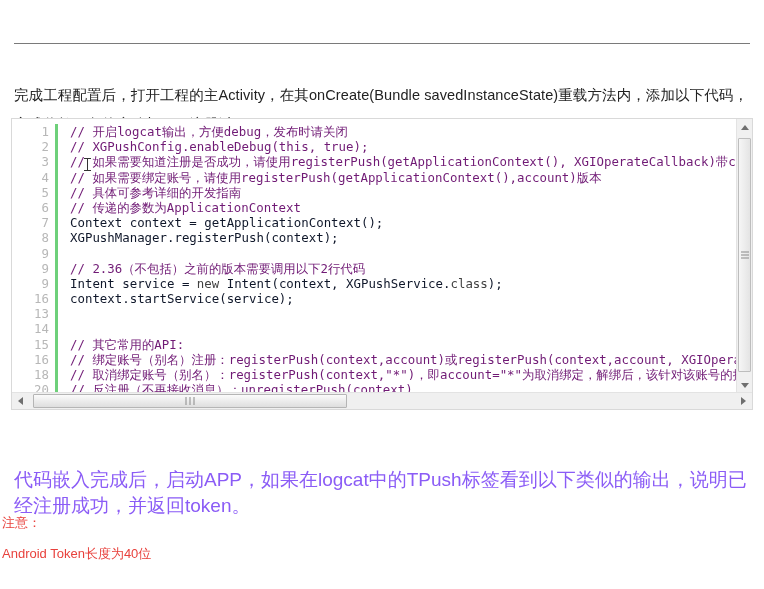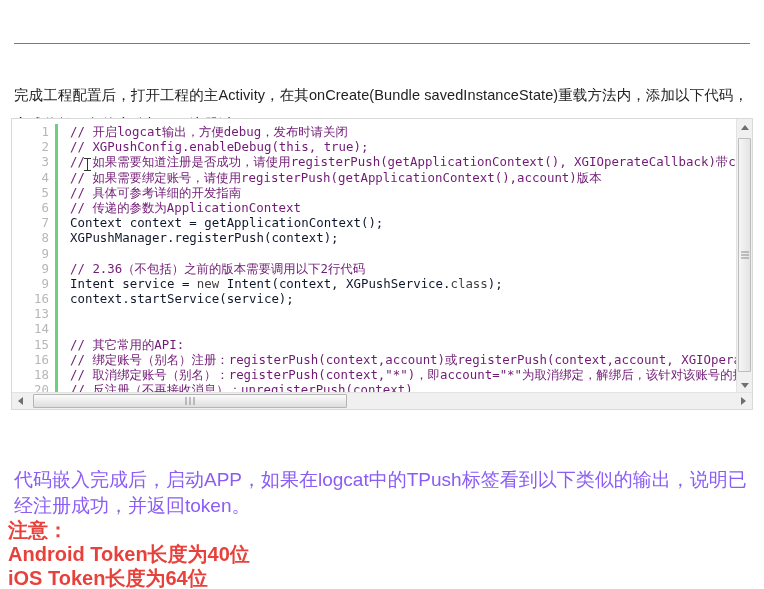--- a/index.html
+++ b/index.html
@@ -185,25 +185,24 @@
   .outro {
     position: absolute;
     left: 14px; top: 448px;
     width: 744px;
     font-size: 19px;
     line-height: 26px;
     color: #8b5cf6;
   }
   .note-red {
     position: absolute;
-    left: 8px;
-    font-size: 20px;
+    left: 2px;
+    font-size: 13px;
     line-height: 26px;
     color: #e8413c;
-    font-weight: bold;
   }
   .note-1 { top: 497px; }
   .note-2 { top: 521px; margin-top: 20px; }
   .note-3 { top: 545px; }
 </style>
 </head>
 <body>
 
 <div class="page">
 
@@ -270,15 +269,14 @@
       </div>
       <div class="h-arrow right">
           <i></i>
         </div>
     </div>
   </div>
 
   <p class="outro">代码嵌入完成后，启动APP，如果在logcat中的TPush标签看到以下类似的输出，说明已经注册成功，并返回token。</p>
   <p class="note-red note-1">注意：</p>
   <p class="note-red note-2">Android Token长度为40位</p>
-  <p class="note-red note-3">iOS Token长度为64位</p>
 
 </div>
 
 </body></html>

